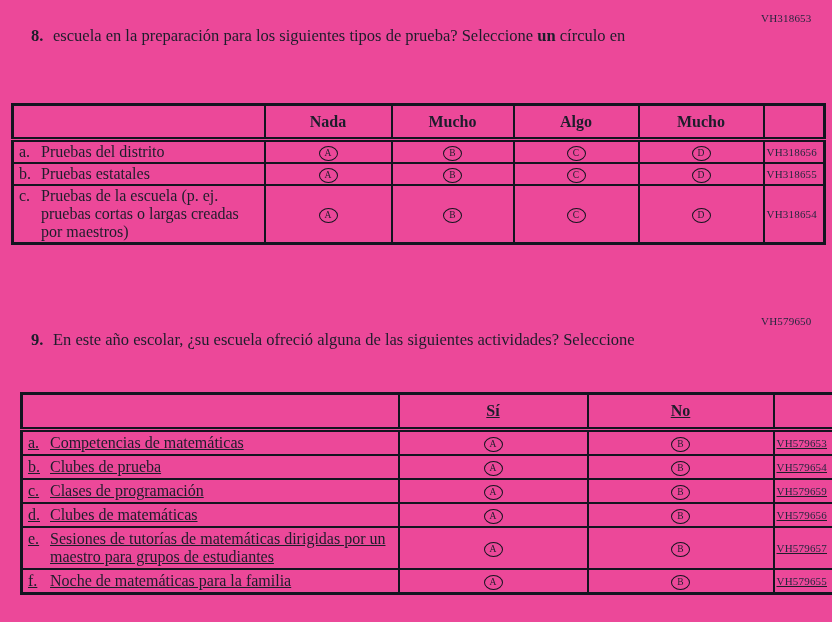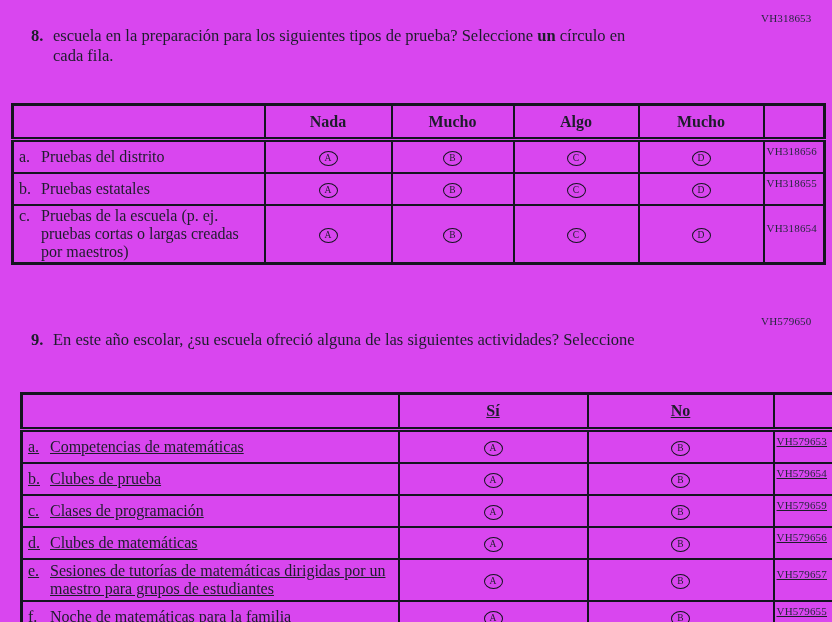--- a/index.html
+++ b/index.html
@@ -1,19 +1,19 @@
 <!DOCTYPE html>
 <html><head>
 <meta charset="utf-8">
 <style>
   html,body{margin:0;padding:0;background:#ffffff;}
   .page{
     position:relative;
     width:832px;height:622px;
-    background:#d946ef;
+    background:#ec4899;
     color:#1d1d2b;
     font-family:"Liberation Serif","DejaVu Serif",serif;
     overflow:hidden;
   }
   .ref-code{
     position:absolute;
     font-size:11px;
     letter-spacing:.2px;
     color:#26263e;
   }
@@ -63,41 +63,40 @@
     border-radius:50%;
     font-size:9.5px;
     line-height:12px;
     text-align:center;
     vertical-align:middle;
     cursor:pointer;
   }
   td.code{
     font-size:11px;
     letter-spacing:.2px;
-    padding:0 1px 12px 2px;
+    padding:0 1px 0 2px;
     color:#26263e;
     text-align:left;
     overflow:hidden;
   }
   
   #t8 col.c0{width:252px}#t8 col.c1{width:127px}#t8 col.c2{width:122px}
   #t8 col.c3{width:125px}#t8 col.c4{width:125px}#t8 col.c5{width:61px}
   #t9 col.c0{width:377px}#t9 col.c1{width:189px}#t9 col.c2{width:186px}#t9 col.c3{width:60px}
 </style>
 </head>
 <body>
 
 <div class="page">
 
   <span class="ref-code q8">VH318653</span>
   <div class="question q8">
     <span class="q-number">8.</span>
     <div class="q-lines">
         <div><span>escuela en la preparación para los siguientes tipos de prueba? Seleccione </span><span class="bold">un</span><span> círculo en</span></div>
-        <div><span>cada fila.</span></div>
       </div>
   </div>
   <table id="t8">
     <colgroup>
         <col class="c0">
         <col class="c1">
         <col class="c2">
         <col class="c3">
         <col class="c4">
         <col class="c5">

